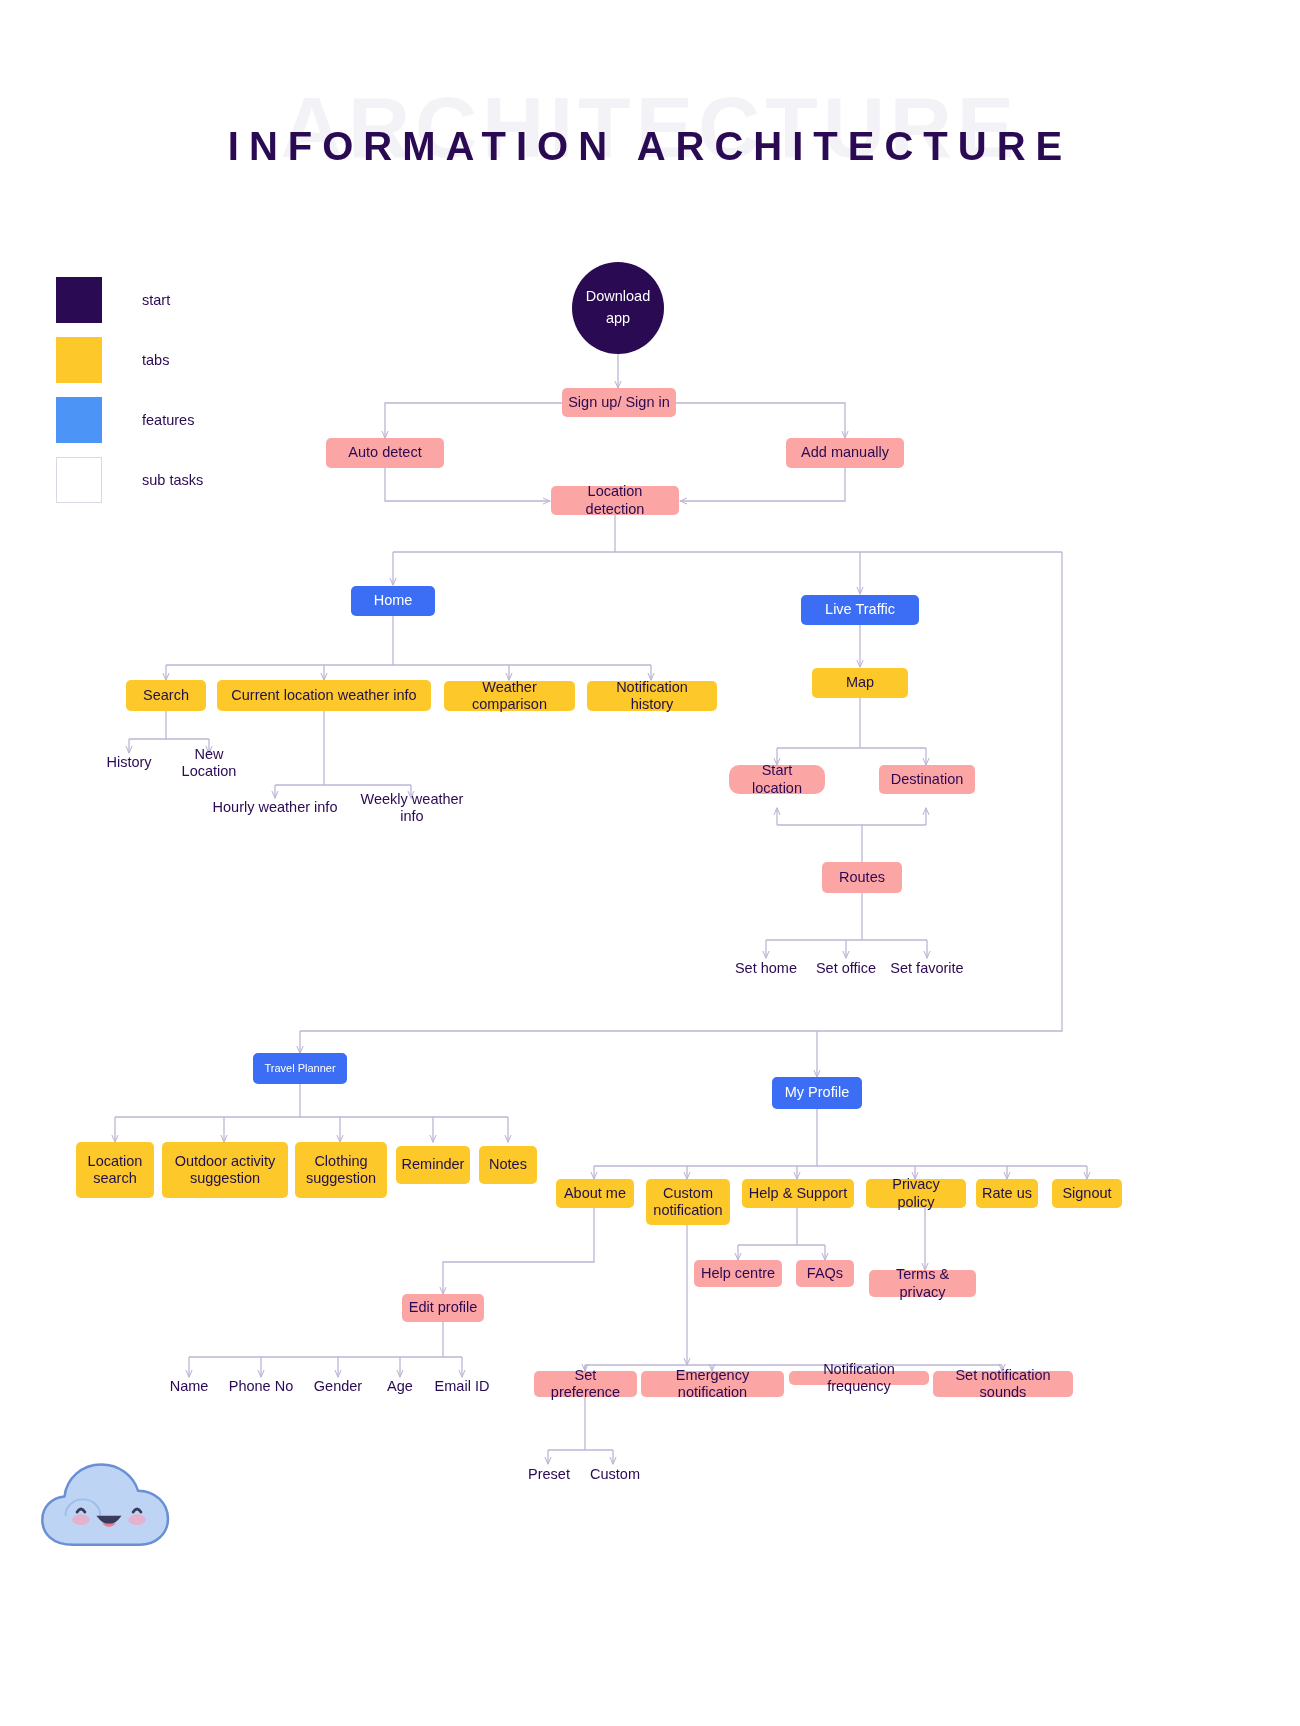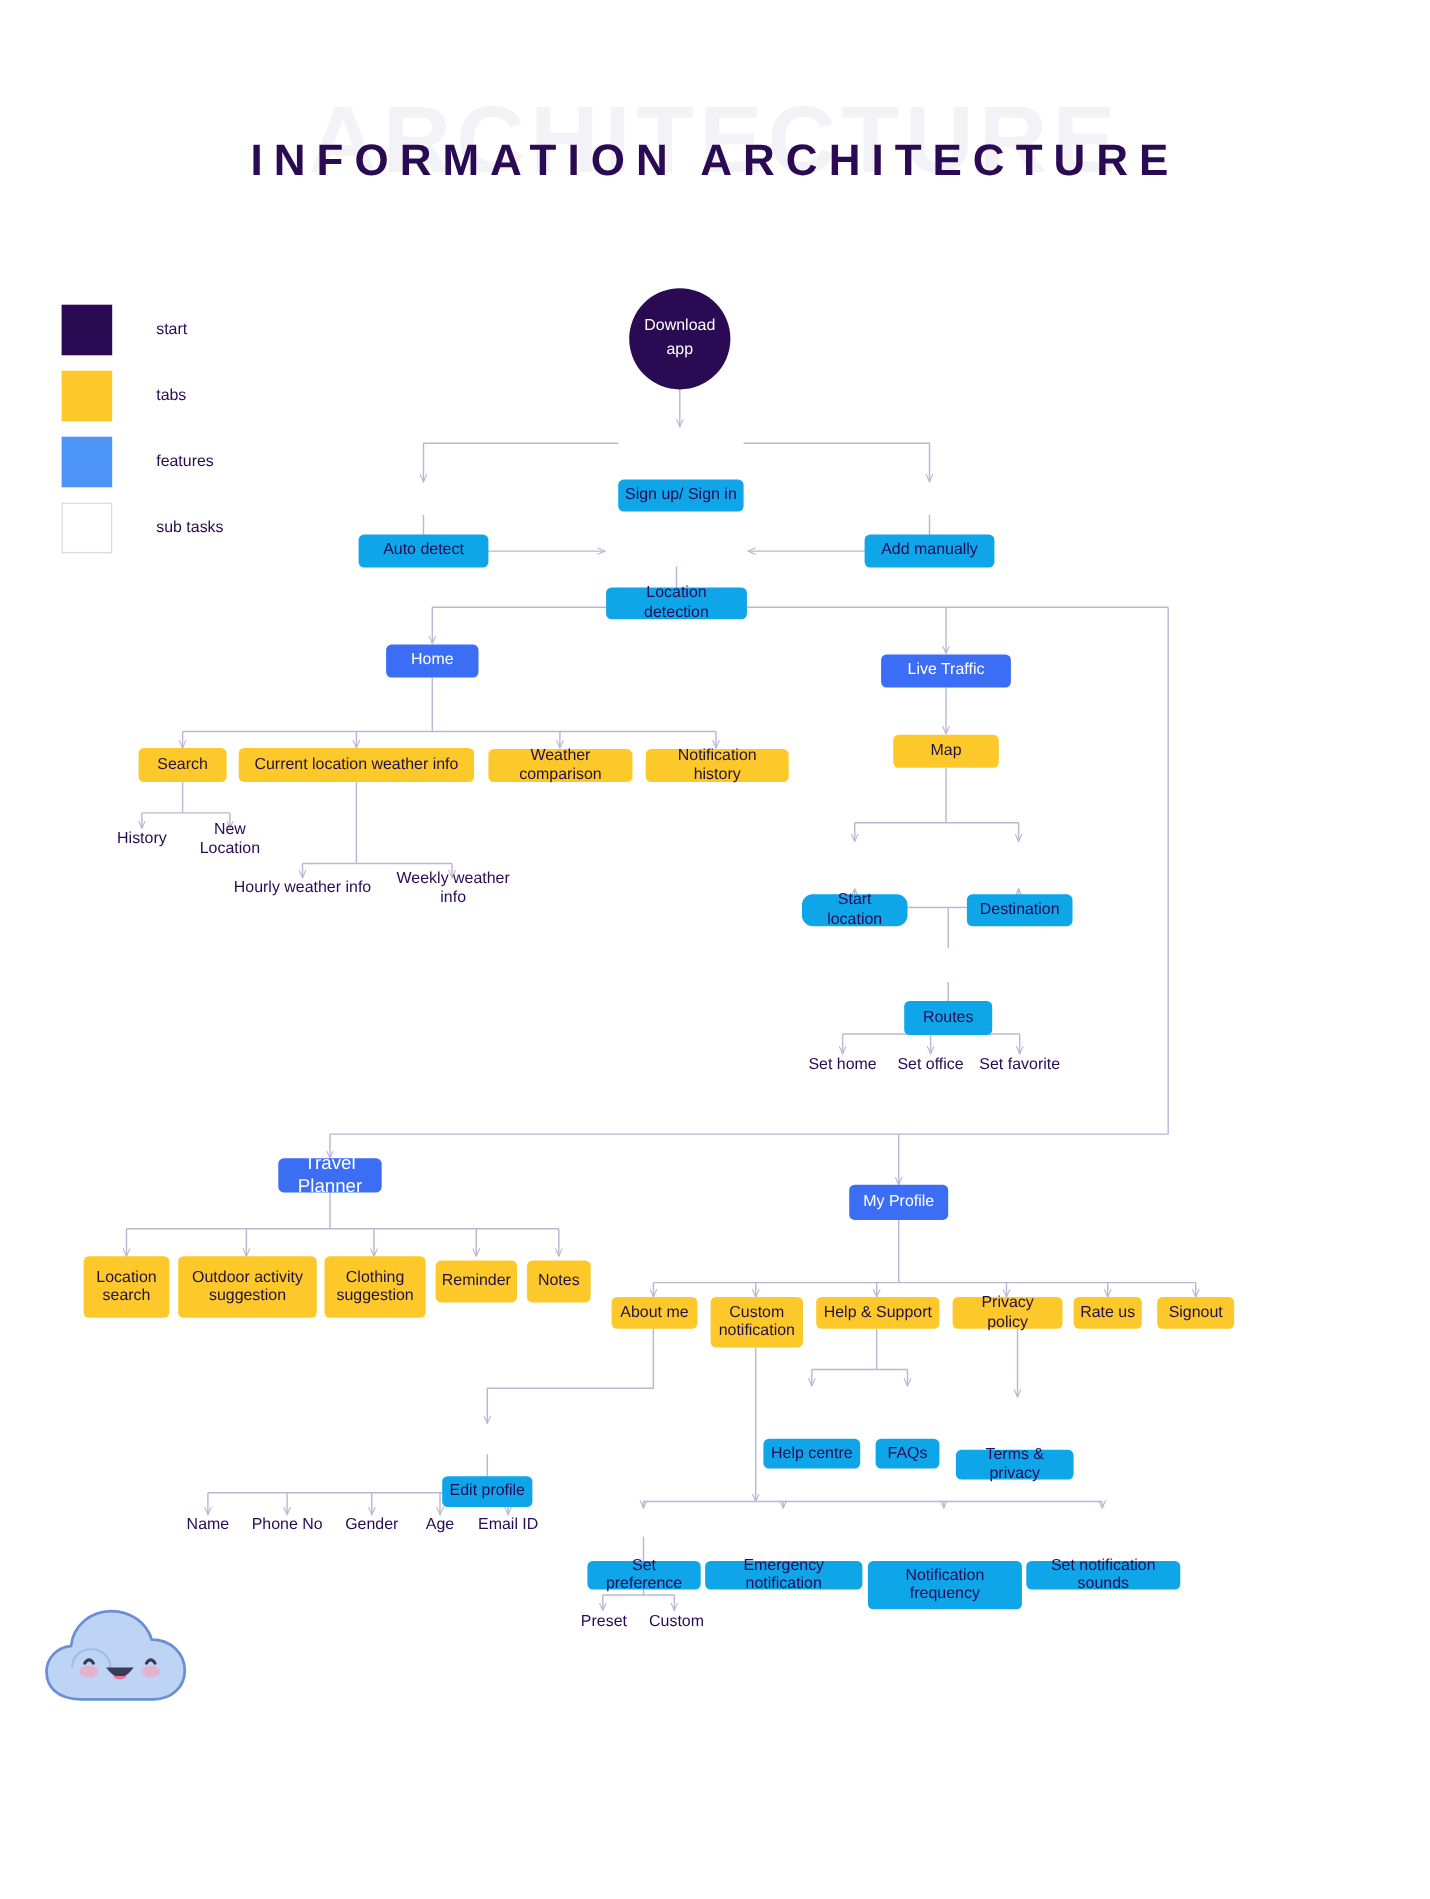--- a/index.html
+++ b/index.html
@@ -34,21 +34,21 @@
     position:absolute;box-sizing:border-box;
     display:flex;align-items:center;justify-content:center;text-align:center;
     border-radius:5px;font-size:14.5px;line-height:1.18;padding:3px 6px;
   }
   .n-start{
     border-radius:50%;background:#2a0a52;color:#ffffff;font-size:14.5px;
     line-height:1.5;
   }
   .n-onboard{background:#3b6ef5;color:#ffffff;}
   .n-tab{background:#fdc92a;color:#22104a;}
-  .n-task{background:#0ea5e9;color:#2a0a52;margin-top:48px;}
+  .n-task{background:#fca5a5;color:#2a0a52;}
   .n-sub{background:transparent;color:#2a0a52;}
 
   
   .cloud{position:absolute;left:36px;top:1452px;width:146px;height:116px;}
 </style>
 </head>
 <body>
 
 <div id="stage">
 
@@ -206,21 +206,21 @@
   </div>
 
   <div class="node n-onboard" style="left:351px;top:586px;width:84px;height:30px;">
     <span>Home</span>
   </div>
 
   <div class="node n-onboard" style="left:801px;top:595px;width:118px;height:30px;">
     <span>Live Traffic</span>
   </div>
 
-  <div class="node n-onboard" style="left:253px;top:1053px;width:94px;height:31px;font-size:17px;">
+  <div class="node n-onboard" style="left:253px;top:1053px;width:94px;height:31px;font-size:11px;">
     <span>Travel Planner</span>
   </div>
 
   <div class="node n-onboard" style="left:772px;top:1077px;width:90px;height:32px;">
     <span>My Profile</span>
   </div>
 
   <div class="node n-tab" style="left:126px;top:680px;width:80px;height:31px;">
     <span>Search</span>
   </div>
@@ -340,21 +340,21 @@
   <div class="node n-sub" style="left:427px;top:1376px;width:70px;height:22px;">
     <span>Email ID</span>
   </div>
 
   <div class="node n-task" style="left:534px;top:1371px;width:103px;height:26px;">
     <span>Set preference</span>
   </div>
   <div class="node n-task" style="left:641px;top:1371px;width:143px;height:26px;">
     <span>Emergency notification</span>
   </div>
-  <div class="node n-task" style="left:789px;top:1371px;width:140px;height:44px;">
+  <div class="node n-task" style="left:789px;top:1371px;width:140px;height:14px;">
     <span>Notification frequency</span>
   </div>
   <div class="node n-task" style="left:933px;top:1371px;width:140px;height:26px;">
     <span>Set notification sounds</span>
   </div>
 
   <div class="node n-sub" style="left:518px;top:1464px;width:62px;height:22px;">
     <span>Preset</span>
   </div>
   <div class="node n-sub" style="left:582px;top:1464px;width:66px;height:22px;">

